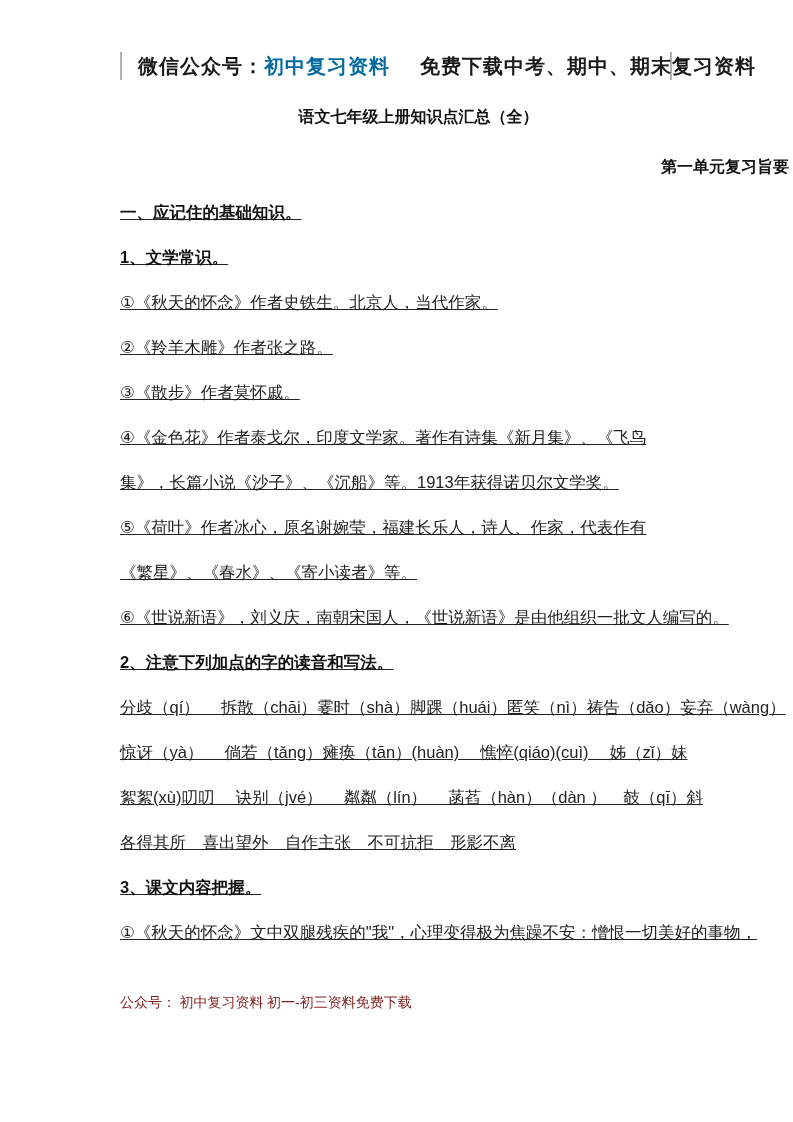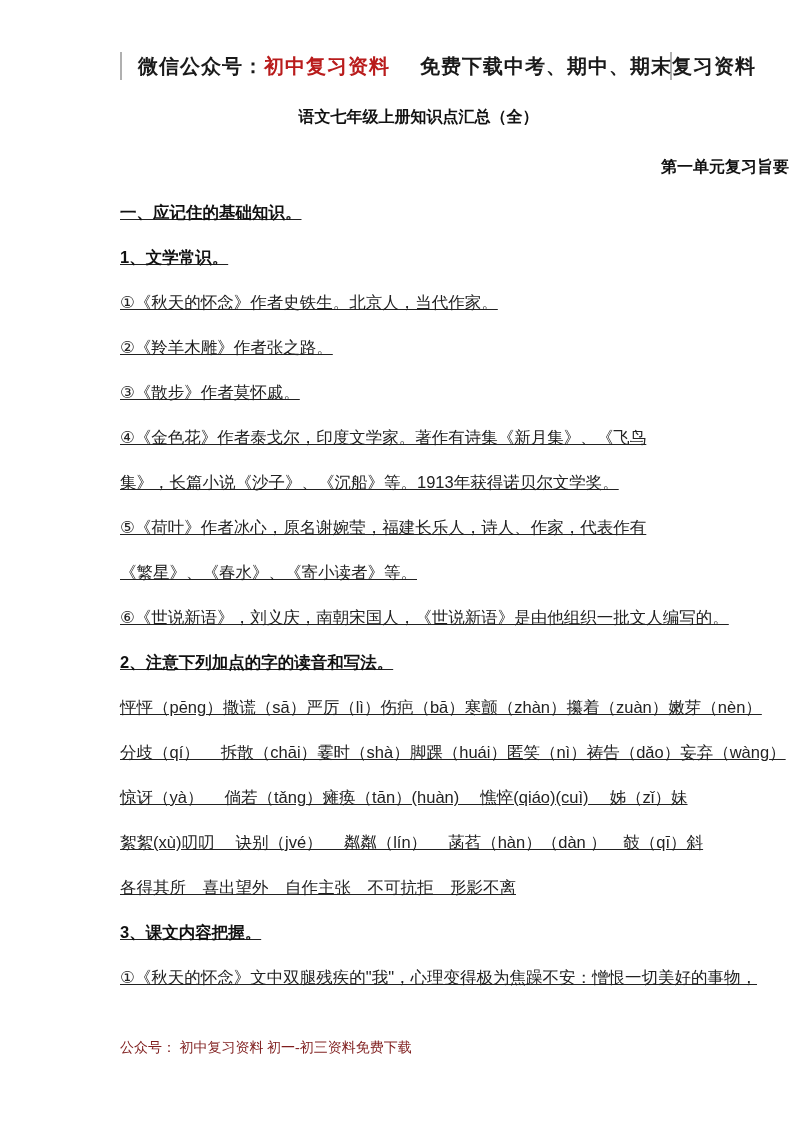--- a/index.html
+++ b/index.html
@@ -25,21 +25,21 @@
     border-right: 2px solid #b0b0b0;
     padding-left: 16px;
     display: flex;
     align-items: center;
     white-space: nowrap;
     font-size: 20px;
     font-weight: 800;
     letter-spacing: 1px;
     color: #1a1a1a;
   }
-  .banner .brand { color: #b91c1c; }
+  .banner .brand { color: #0369a1; }
   .banner .offer { margin-left: 30px; }
 
   
   .title-main {
     margin: 24px 0 0 0;
     text-align: center;
     font-size: 16px;
     font-weight: 700;
     line-height: 26px;
     color: #111111;
@@ -96,21 +96,20 @@
 
   <p class="nw">①《秋天的怀念》作者史铁生。北京人，当代作家。</p>
   <p class="nw">②《羚羊木雕》作者张之路。</p>
   <p class="nw">③《散步》作者莫怀戚。</p>
   <p>④《金色花》作者泰戈尔，印度文学家。著作有诗集《新月集》、《飞鸟集》，长篇小说《沙子》、《沉船》等。1913年获得诺贝尔文学奖。</p>
   <p>⑤《荷叶》作者冰心，原名谢婉莹，福建长乐人，诗人、作家，代表作有《繁星》、《春水》、《寄小读者》等。</p>
   <p class="nw">⑥《世说新语》，刘义庆，南朝宋国人，《世说新语》是由他组织一批文人编写的。</p>
 
   <p class="b nw">2、注意下列加点的字的读音和写法。</p>
 
-  <p class="nw">怦怦（pēng）撒谎（sā）严厉（lì）伤疤（bā）寒颤（zhàn）攥着（zuàn）嫩芽（nèn）</p>
   <p class="nw">分歧（qí）　 拆散（chāi）霎时（shà）脚踝（huái）匿笑（nì）祷告（dǎo）妄弃（wàng）</p>
   <p class="nw">惊讶（yà）　 倘若（tǎng）瘫痪（tān）(huàn)　 憔悴(qiáo)(cuì)　 姊（zǐ）妹</p>
   <p class="nw">絮絮(xù)叨叨　 诀别（jvé）　 粼粼（lín）　 菡萏（hàn）（dàn ）　攲（qī）斜</p>
   <p class="nw">各得其所　喜出望外　自作主张　不可抗拒　形影不离</p>
 
   <p class="b nw">3、课文内容把握。</p>
 
   <p class="nw">①《秋天的怀念》文中双腿残疾的"我"，心理变得极为焦躁不安：憎恨一切美好的事物，</p>
 </div>
 

